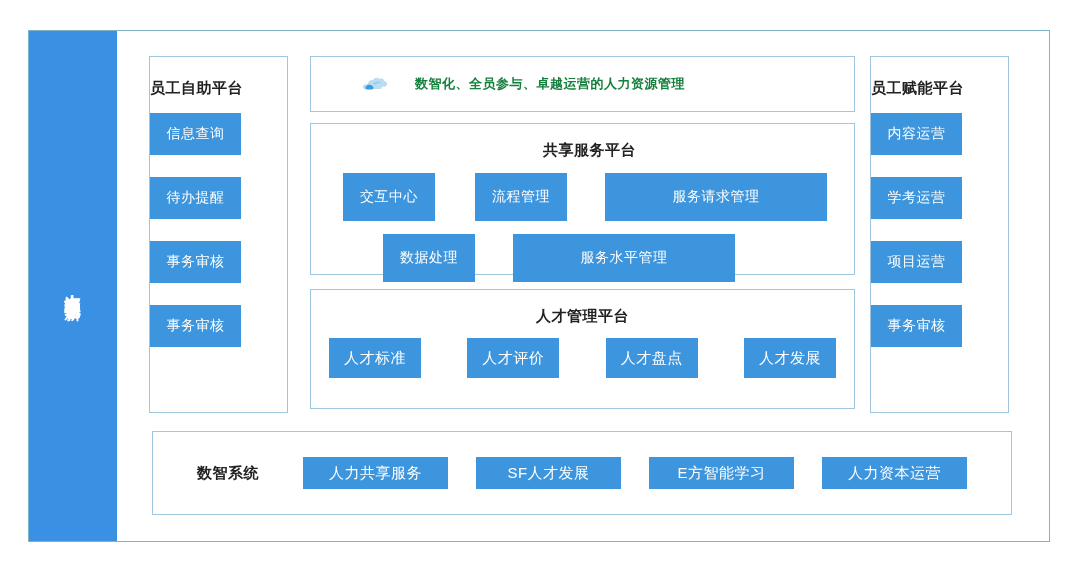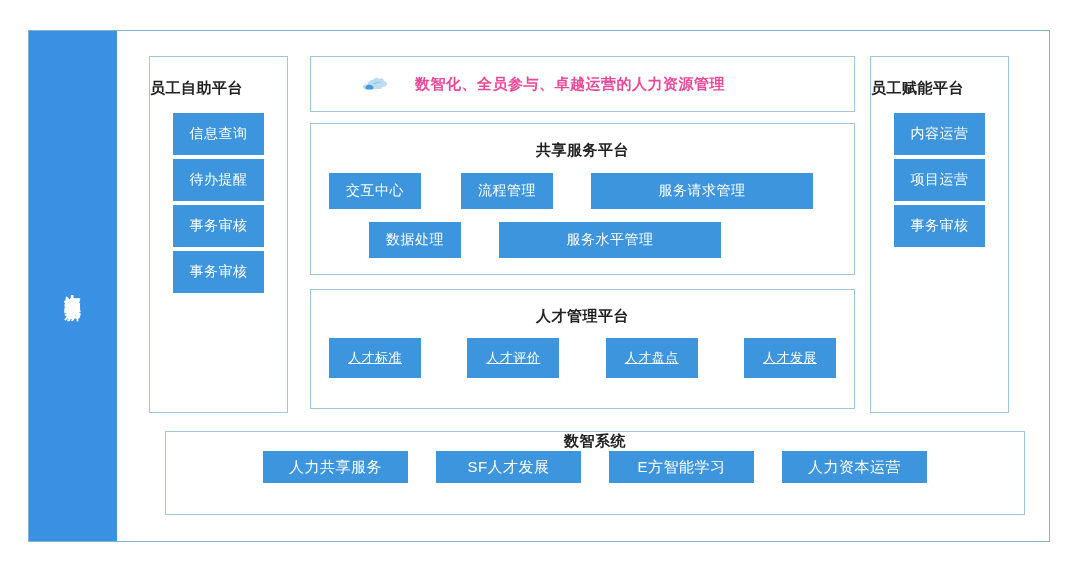--- a/index.html
+++ b/index.html
@@ -84,22 +84,22 @@
     font-size: 15px;
     font-weight: bold;
     color: #222222;
     margin-top: 22px;
     letter-spacing: 0.5px;
   }
   .panel-items {
     margin-top: 15px;
     display: flex;
     flex-direction: column;
-    align-items: center;
-    gap: 4px;
+    align-items: flex-start;
+    gap: 22px;
   }
   .chip {
     background: #3d95dd;
     color: #ffffff;
     font-size: 14px;
     text-align: center;
     display: flex;
     align-items: center;
     justify-content: center;
     letter-spacing: 0.5px;
@@ -128,82 +128,80 @@
     align-items: center;
     padding-left: 50px;
   }
   .banner-icon {
     width: 32px;
     height: 24px;
     flex: 0 0 auto;
     margin-right: 22px;
   }
   .banner-text {
-    font-size: 15px;
-    font-weight: bold;
-    color: #ec4899;
+    font-size: 13px;
+    font-weight: bold;
+    color: #15803d;
     letter-spacing: 0.5px;
   }
 
   
   .group {
     border: 1.5px solid #9ec6dd;
     box-sizing: border-box;
     background: #ffffff;
   }
-  .group.shared  { margin-top: 11px; height: 152px; }
+  .group.shared  { margin-top: 11px; height: 152px; padding-left: 14px; }
   .group.talent  { margin-top: 14px; height: 120px; }
 
   .group-title {
     text-align: center;
     font-size: 15px;
     font-weight: bold;
     color: #222222;
     margin-top: 17px;
     letter-spacing: 0.5px;
   }
 
   .srow {
     display: flex;
     align-items: center;
     margin-top: 13px;
     padding: 0 18px;
   }
-  .srow .chip { height: 36px; font-size: 14px; }
+  .srow .chip { height: 48px; font-size: 14px; }
   .chip-sm   { width: 92px; }
   .chip-wide { width: 222px; }
   .gap-a { width: 40px; }
   .gap-b { width: 38px; }
 
   .trow {
     display: flex;
     justify-content: space-between;
     margin-top: 12px;
     padding: 0 18px;
   }
   .chip-talent {
     width: 92px;
     height: 40px;
-    font-size: 13px;
-    text-decoration: underline;
+    font-size: 15px;
   }
 
   
   .bottom-bar {
     position: absolute;
-    left: 40px;
+    left: 27px;
     top: 400px;
     width: 860px;
     height: 84px;
     border: 1.5px solid #9ec6dd;
     box-sizing: border-box;
     background: #ffffff;
     display: flex;
     align-items: center;
-    flex-direction: column;
   }
   .bottom-label {
     width: 150px;
     text-align: center;
     font-size: 15px;
     font-weight: bold;
     color: #222222;
     letter-spacing: 0.5px;
     flex: 0 0 auto;
   }
@@ -237,20 +235,21 @@
         <div class="chip side-chip">待办提醒</div>
         <div class="chip side-chip">事务审核</div>
         <div class="chip side-chip">事务审核</div>
       </div>
     </div>
 
     <div class="side-panel right">
       <div class="panel-title">员工赋能平台</div>
       <div class="panel-items">
         <div class="chip side-chip">内容运营</div>
+        <div class="chip side-chip">学考运营</div>
         <div class="chip side-chip">项目运营</div>
         <div class="chip side-chip">事务审核</div>
       </div>
     </div>
 
     <div class="center-col">
 
       <div class="banner">
         <svg class="banner-icon" viewBox="0 0 32 24">
           <path d="M5 17 C2 17 1 15 2.6 13.2 C3.6 12.1 5.4 11.9 6.6 12.5 C6.9 9.6 9.4 7.6 12 8.1 C13.3 5.6 16.6 5 18.6 6.9 C20.4 5.6 23 6.8 23.2 9.2 C25.6 9.1 26.9 11.6 25.4 13.5 C24.4 14.8 22.6 15.2 21.2 14.6 L20 17 Z" fill="#bcdcf2"></path>

